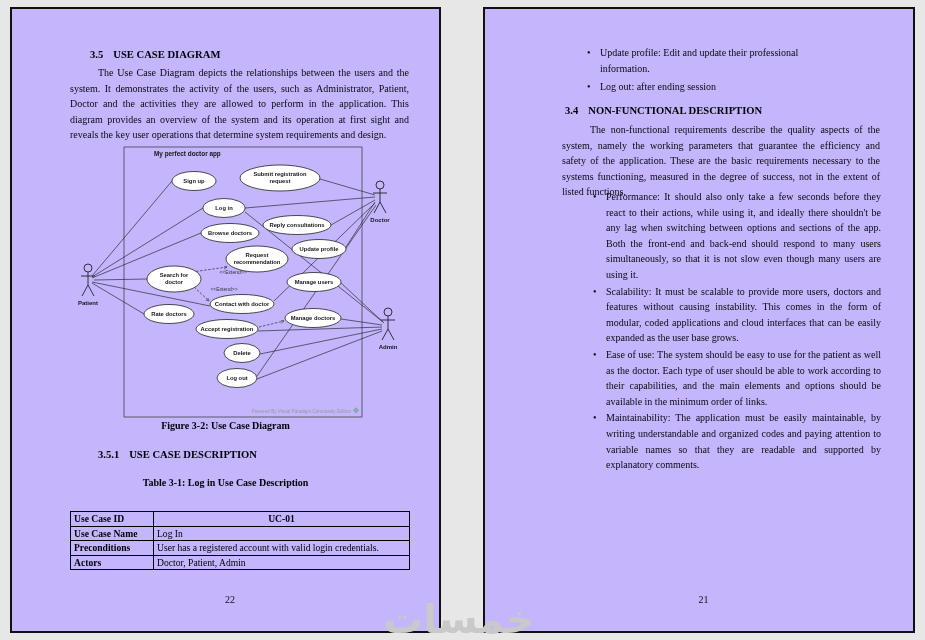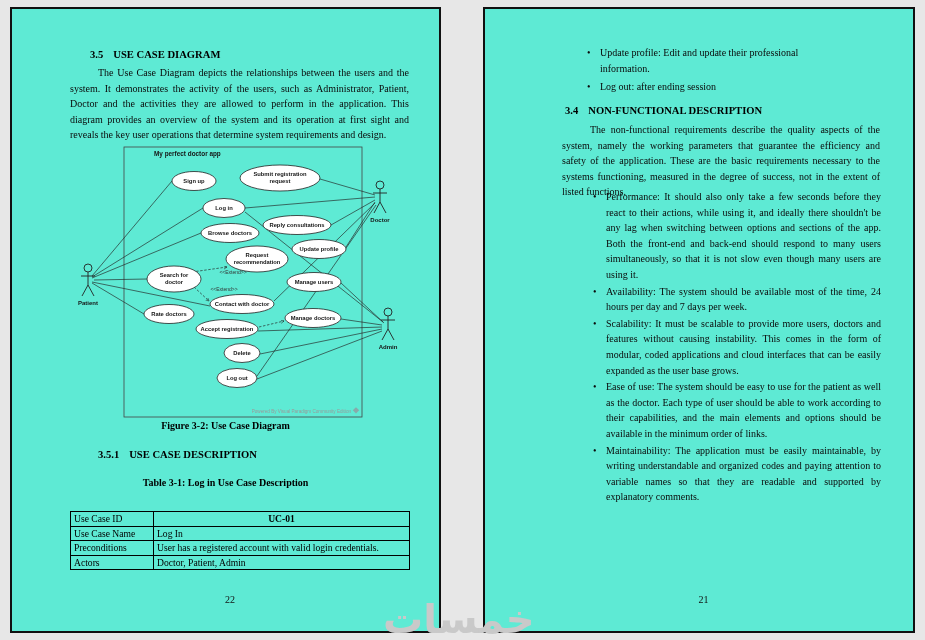--- a/index.html
+++ b/index.html
@@ -1,31 +1,31 @@
 <!DOCTYPE html>
 <html><head>
 <meta charset="utf-8">
 <style>
   * { margin:0; padding:0; box-sizing:border-box; }
   body { background:#dcdcdc; font-family:"Liberation Serif", serif; }
   .canvas { position:relative; width:925px; height:640px; background:#e7e7e7; overflow:hidden; }
-  .page { position:absolute; top:7px; height:626px; background:#5eead4; border:2px solid #111; }
+  .page { position:absolute; top:7px; height:626px; background:#c4b5fd; border:2px solid #111; }
   .page-left { left:10px; width:431px; }
   .page-right { left:483px; width:432px; }
   .abs { position:absolute; }
   .heading { font-weight:bold; font-size:10.6px; color:#000; white-space:nowrap; }
   .heading .hnum { margin-right:10px; }
   .bodytext { font-size:10px; line-height:15.6px; text-align:justify; color:#0a0a0a; }
   .indent { text-indent:28px; }
   .caption { font-weight:bold; font-size:10px; text-align:center; color:#000; }
   .pagenum { position:absolute; left:9px; right:0; top:585px; text-align:center; font-size:10px; color:#111; }
   
   table.uc { border-collapse:collapse; width:340px; table-layout:fixed; }
   table.uc td { border:1px solid #000; font-size:9.6px; line-height:11.5px; padding:1px 3px; vertical-align:top; color:#000; }
-  table.uc td.lbl { width:83px; font-weight:normal; }
+  table.uc td.lbl { width:83px; font-weight:bold; }
   table.uc td.val-center { text-align:center; font-weight:bold; }
   
   ul.blist { list-style:none; }
   ul.blist li { position:relative; padding-left:13px; font-size:10px; line-height:15.6px; color:#0a0a0a; margin-bottom:3px; }
   ul.blist li::before { content:"•"; position:absolute; left:0; top:0; font-size:10px; }
   ul.req li { text-align:justify; margin-bottom:1px; }
   
   .uc-label { font:bold 5.8px "Liberation Sans", sans-serif; text-anchor:middle; fill:#151515; }
   .sys-title { font:bold 6.4px "Liberation Sans", sans-serif; fill:#151515; }
   .actor-label { font:bold 6px "Liberation Sans", sans-serif; text-anchor:middle; fill:#151515; }
@@ -229,21 +229,20 @@
     </ul>
 
     <div class="abs heading" style="left:80px; top:96px;">
       <span class="hnum">3.4</span><span>NON-FUNCTIONAL DESCRIPTION</span>
     </div>
 
     <div class="abs bodytext indent" style="left:77px; top:113px; width:318px;">The non-functional requirements describe the quality aspects of the system, namely the working parameters that guarantee the efficiency and safety of the application. These are the basic requirements necessary to the systems functioning, measured in the degree of success, not in the extent of listed functions.</div>
 
     <ul class="blist req abs" style="left:108px; top:180px; width:288px;">
       <li>Performance: It should also only take a few seconds before they react to their actions, while using it, and ideally there shouldn't be any lag when switching between options and sections of the app. Both the front-end and back-end should respond to many users simultaneously, so that it is not slow even though many users are using it.</li>
-      <li>Availability: The system should be available most of the time, 24 hours per day and 7 days per week.</li>
       <li>Scalability: It must be scalable to provide more users, doctors and features without causing instability. This comes in the form of modular, coded applications and cloud interfaces that can be easily expanded as the user base grows.</li>
       <li>Ease of use: The system should be easy to use for the patient as well as the doctor. Each type of user should be able to work according to their capabilities, and the main elements and options should be available in the minimum order of links.</li>
       <li>Maintainability: The application must be easily maintainable, by writing understandable and organized codes and paying attention to variable names so that they are readable and supported by explanatory comments.</li>
     </ul>
 
     <div class="pagenum">21</div>
   </div>
 
   <div class="watermark">خمسات</div>
 </div>

